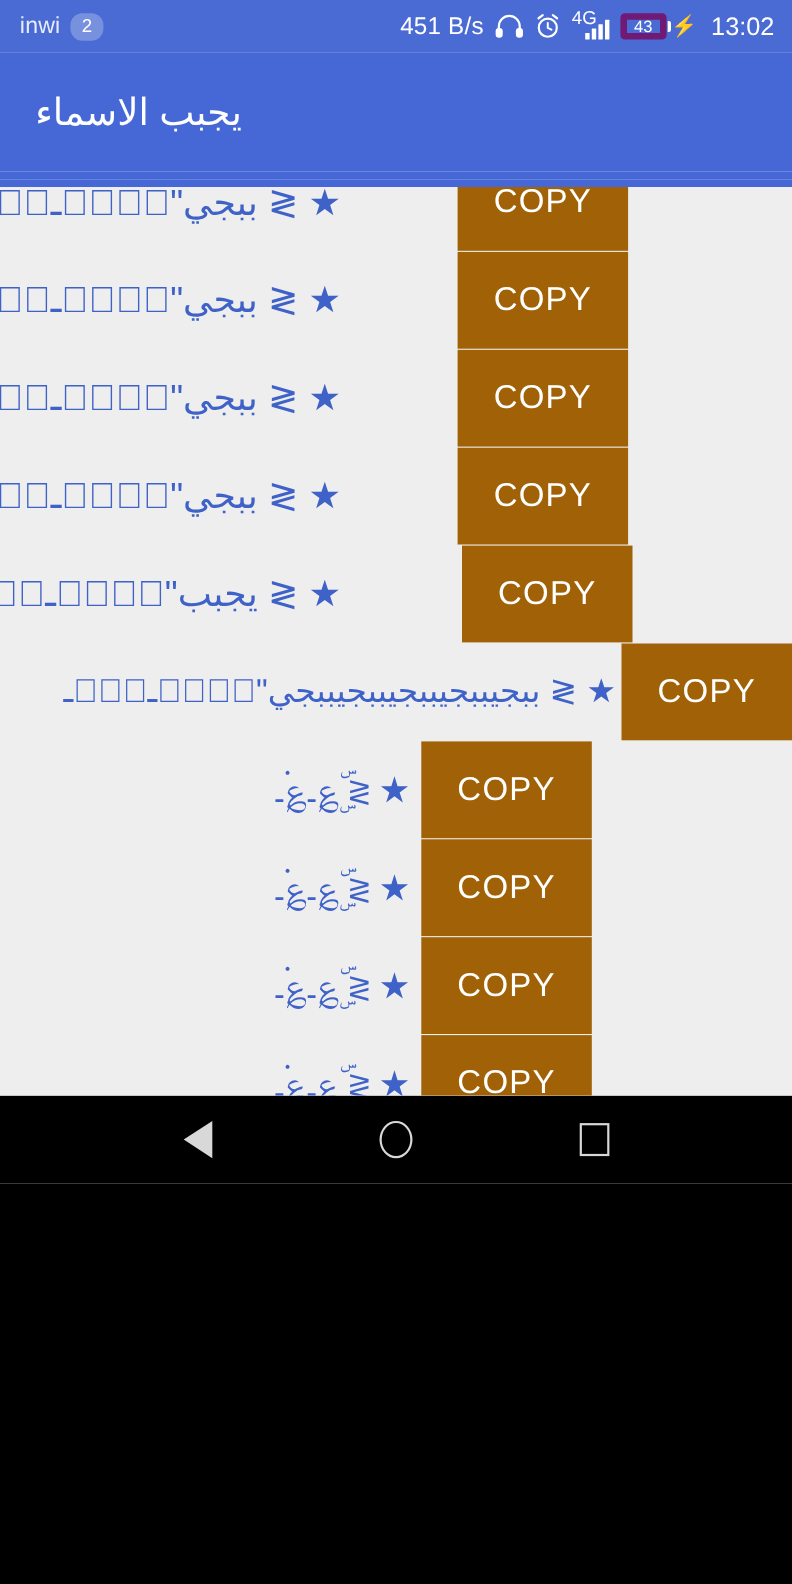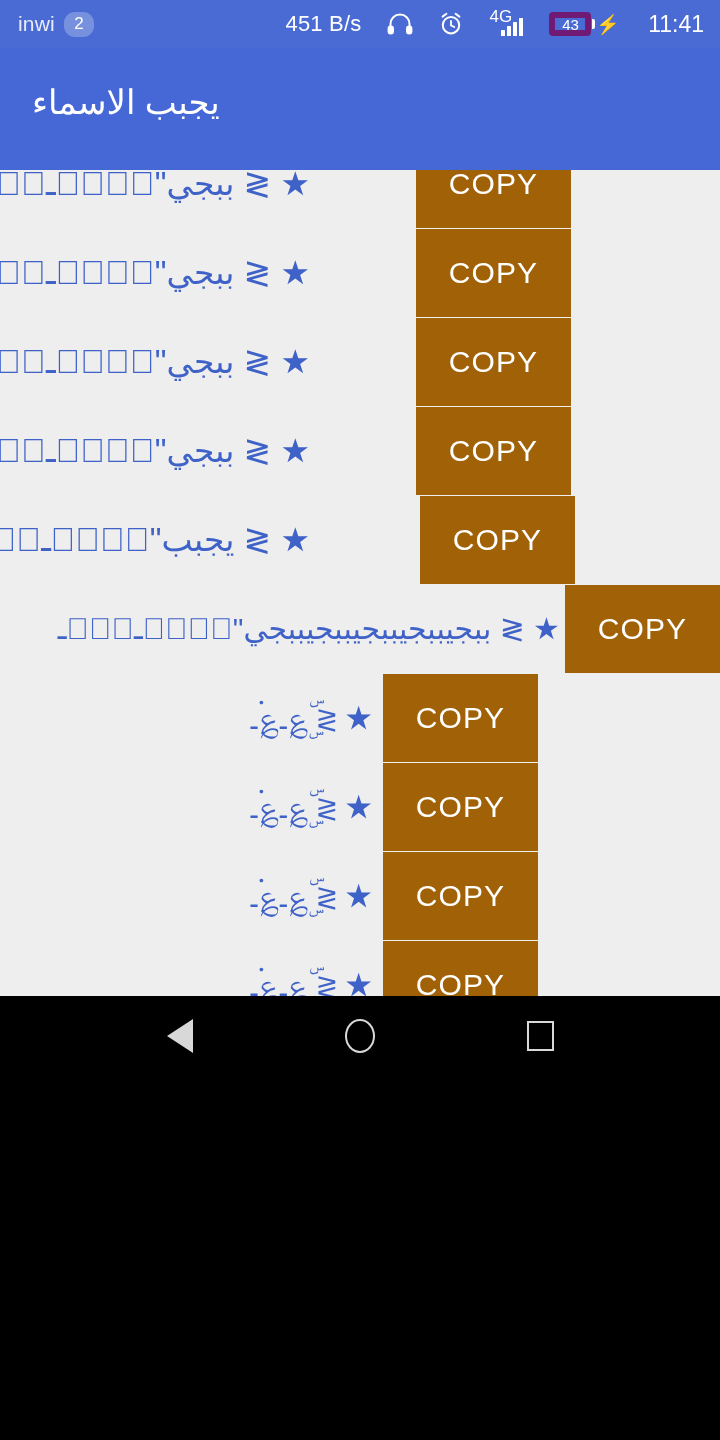--- a/index.html
+++ b/index.html
@@ -32,21 +32,21 @@
   .sim-badge {
     background:rgba(255,255,255,.26);
     border-radius:11px;
     min-width:30px; height:25px;
     display:flex; align-items:center; justify-content:center;
     font-size:17px; color:#ffffff;
     padding:0 7px;
   }
   .status-right {
     margin-left:auto;
-    display:flex; align-items:center; gap:26px;
+    display:flex; align-items:center; gap:10px;
   }
   .net-speed { font-size:22px; color:#ffffff; letter-spacing:.2px; }
   .clock { font-size:23px; color:#ffffff; margin-left:2px; }
 
   .ic { display:block; }
   .icon-wrap { display:flex; align-items:center; }
 
   .sig-group { display:flex; align-items:flex-end; gap:1px; position:relative; padding-top:6px;}
   .sig-label { position:absolute; top:-1px; left:0; font-size:17px; line-height:11px; color:#fff; }
   .bar { width:4px; background:#ffffff; border-radius:.5px; }
@@ -247,21 +247,21 @@
             <i class="bar b4"></i>
         </span>
       </span>
 
       <span class="battery">
         <span class="bat-body">43</span>
         <span class="bat-tip"></span>
         <span class="bolt">⚡</span>
       </span>
 
-      <span class="clock">11:41</span>
+      <span class="clock">13:02</span>
     </div>
   </div>
 
   <div class="app-bar">
     <span class="app-title">يجبب الاسماء</span>
   </div>
 
 
   <div class="divider-thick"></div>
   <div class="divider-thick"></div>

